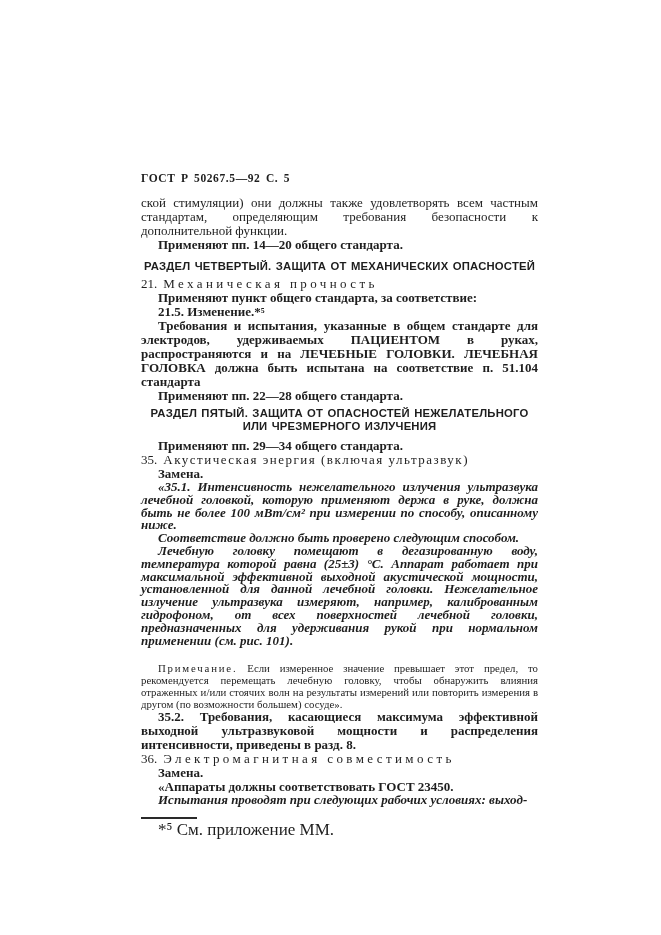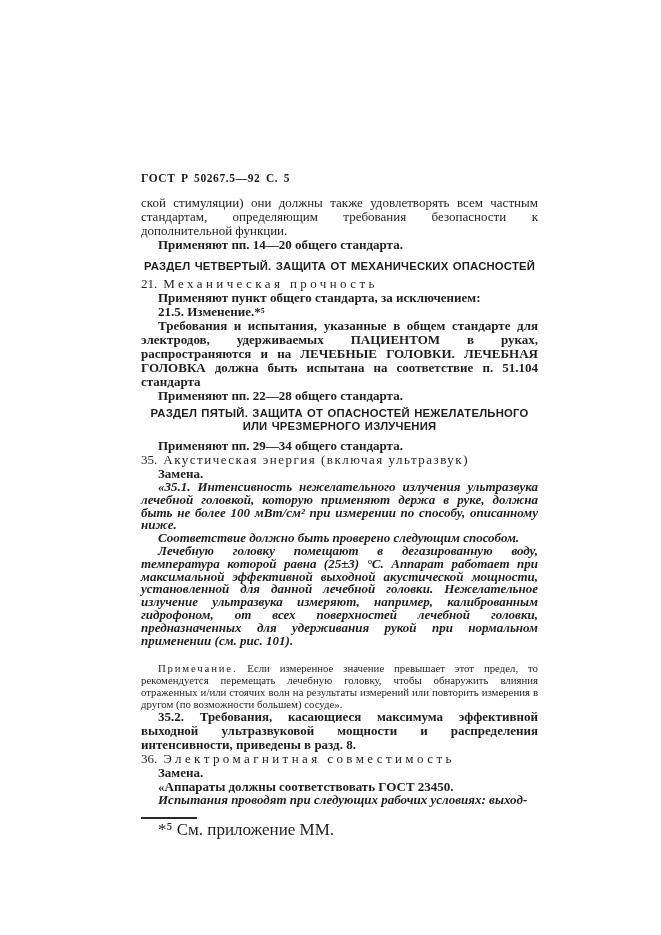--- a/index.html
+++ b/index.html
@@ -88,21 +88,21 @@
     <div class="doc-header">
       <span>ГОСТ Р 50267.5—92 С. 5</span>
     </div>
 
     <p class="body-p">ской стимуляции) они должны также удовлетворять всем частным стандартам, определяющим требования безопасности к дополнительной функции.</p>
     <p class="body-p ind">Применяют пп. 14—20 общего стандарта.</p>
 
     <h2 class="section-heading">РАЗДЕЛ ЧЕТВЕРТЫЙ. ЗАЩИТА ОТ МЕХАНИЧЕСКИХ ОПАСНОСТЕЙ</h2>
 
     <p class="clause"><span class="cnum">21.</span><span class="ctitle">Механическая прочность</span></p>
-    <p class="body-p ind">Применяют пункт общего стандарта, за исключением:</p>
+    <p class="body-p ind">Применяют пункт общего стандарта, за соответствие:</p>
     <p class="body-p ind">21.5. Изменение.*⁵</p>
     <p class="body-p ind">Требования и испытания, указанные в общем стандарте для электродов, удерживаемых ПАЦИЕНТОМ в руках, распространяются и на ЛЕЧЕБНЫЕ ГОЛОВКИ. ЛЕЧЕБНАЯ ГОЛОВКА должна быть испытана на соответствие п. 51.104 стандарта</p>
     <p class="body-p ind">Применяют пп. 22—28 общего стандарта.</p>
 
     <h2 class="section-heading two-line">РАЗДЕЛ ПЯТЫЙ. ЗАЩИТА ОТ ОПАСНОСТЕЙ НЕЖЕЛАТЕЛЬНОГО ИЛИ ЧРЕЗМЕРНОГО ИЗЛУЧЕНИЯ</h2>
 
     <p class="body-p ind">Применяют пп. 29—34 общего стандарта.</p>
 
     <p class="clause"><span class="cnum">35.</span><span class="ctitle tight">Акустическая энергия (включая ультразвук)</span></p>
     <p class="body-p ind">Замена.</p>

